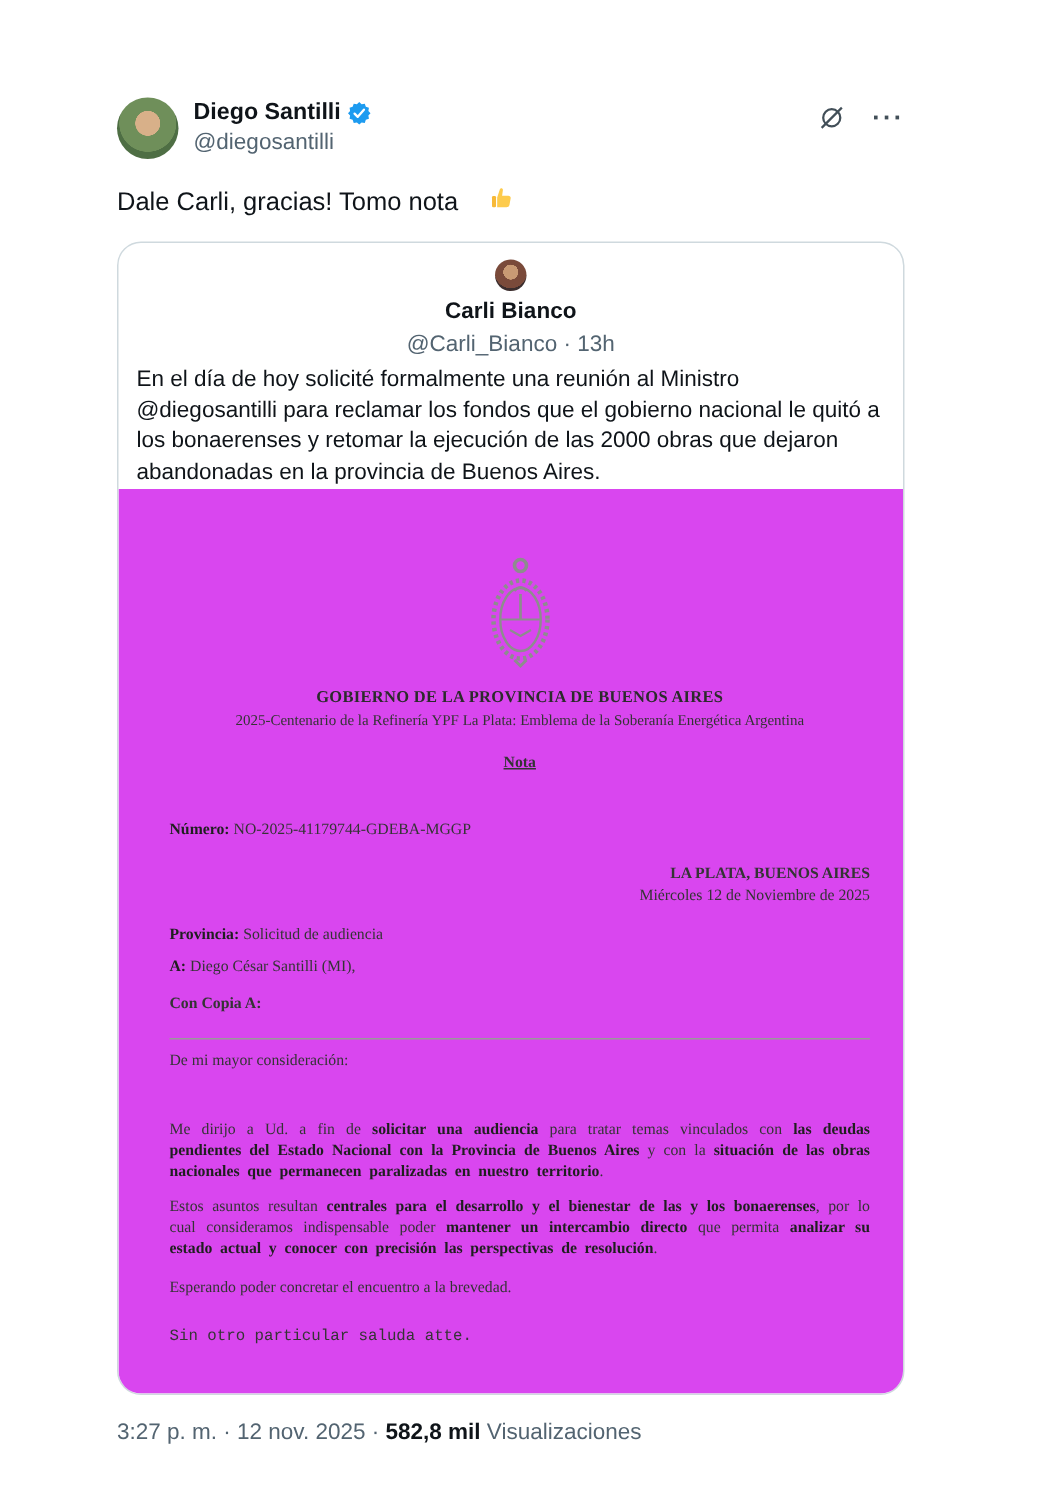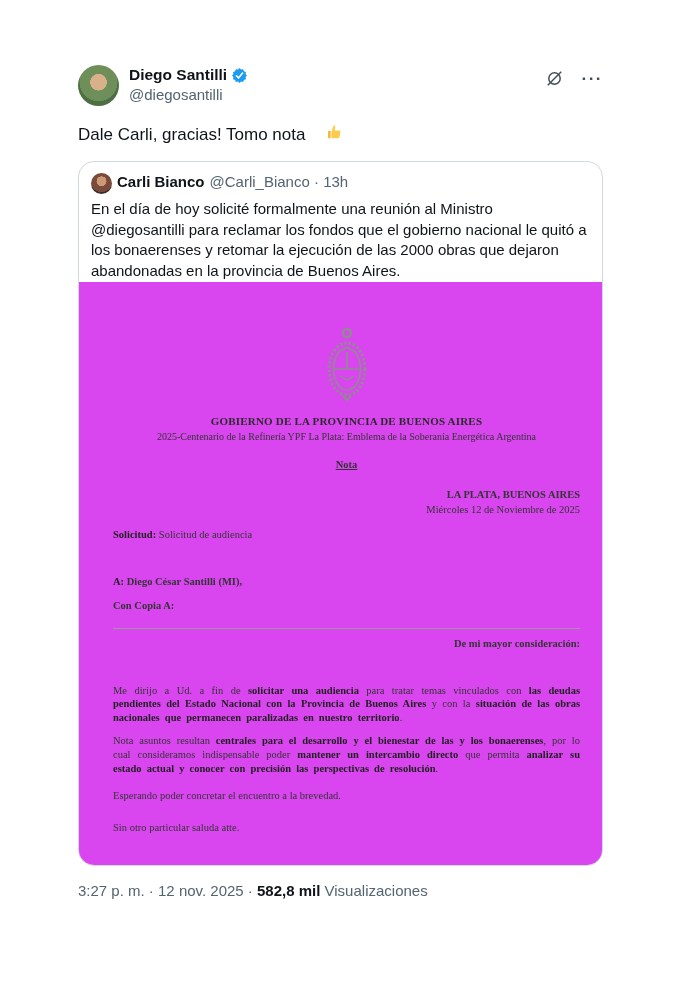--- a/index.html
+++ b/index.html
@@ -30,21 +30,21 @@
 
   
   .tweet-text { margin-top: 17px; font-size: 17px; line-height: 1.35; color: #0f1419; display: flex; align-items: center; gap: 20px; }
 
   
   .quote-card {
     margin-top: 13px; border: 1px solid #cfd9de; border-radius: 16px;
     overflow: hidden; cursor: pointer; background: #fff;
   }
   .quote-inner { padding: 11px 12px 0 12px; }
-  .quote-header { display: flex; gap: 5px; }
+  .quote-header { display: flex; align-items: center; gap: 5px; flex-direction: column; }
   .avatar-sm {
     width: 21px; height: 21px; border-radius: 50%;
     background: radial-gradient(circle at 50% 40%, #c99a74 0 30%, #7a4a3a 31% 65%, #3c2e2e 66% 100%);
     flex: 0 0 auto;
   }
   .quote-author { font-weight: bold; font-size: 15px; color: #0f1419; }
   .quote-handle { font-size: 15px; color: #536471; }
   .quote-text { margin-top: 5px; font-size: 15px; line-height: 1.38; color: #0f1419; }
 
   
@@ -55,29 +55,29 @@
   }
   .doc-center { text-align: center; }
   .arms { display: block; margin: 0 auto 10px auto; }
   .doc-org { font-weight: bold; font-size: 11px; color: #2b2b2b; letter-spacing: 0.2px; }
   .doc-motto { font-size: 10px; margin-top: 2px; }
   .doc-type { font-weight: bold; margin-top: 15px; text-decoration: underline; }
   .doc-number { margin-top: 31px; }
   .doc-right { text-align: right; margin-top: 15px; line-height: 1.45; }
   .doc-place { font-weight: bold; }
   .doc-ref { margin-top: 11px; }
-  .doc-to { margin-top: 33px; font-weight: bold; }
+  .doc-to { margin-top: 8px; }
   .doc-cc { margin-top: 11px; font-weight: bold; }
   .doc-rule { border: none; border-top: 1px solid #9a9a9a; margin-top: 15px; }
-  .doc-salutation { font-weight: bold; margin-top: 8px; text-align: right; }
+  .doc-salutation { font-weight: normal; margin-top: 8px; }
   .doc-p { margin-top: 0; text-align: justify; word-spacing: 2.5px; line-height: 1.32; }
   .doc-p1 { margin-top: 33px; }
   .doc-p2 { margin-top: 9px; }
   .doc-close1 { margin-top: 13px; }
-  .doc-close2 { margin-top: 19px; }
+  .doc-close2 { margin-top: 19px; font-family: Liberation Mono, monospace; }
   b { color: #1f1f1f; }
 
   
   .tweet-footer { margin-top: 16px; font-size: 15px; color: #536471; }
   .views-count { font-weight: bold; color: #0f1419; }
 </style>
 </head>
 <body>
 
 <div class="page">
@@ -139,39 +139,40 @@
             <path d="M20 24 q4 -5 8 0" stroke-width="1.6"></path>
             <path d="M17 50 l7 4 7 -4" stroke-width="1.4"></path>
             <path d="M20 70 l4 4 4 -4" stroke-width="2"></path>
           </g>
         </svg>
         <div class="doc-org">GOBIERNO DE LA PROVINCIA DE BUENOS AIRES</div>
         <div class="doc-motto">2025-Centenario de la Refinería YPF La Plata: Emblema de la Soberanía Energética Argentina</div>
         <div class="doc-type">Nota</div>
       </div>
 
+      <div class="doc-number"><b>Número:</b><span> NO-2025-41179744-GDEBA-MGGP</span></div>
 
       <div class="doc-right">
         <div class="doc-place">LA PLATA, BUENOS AIRES</div>
         <div>Miércoles 12 de Noviembre de 2025</div>
       </div>
 
-      <div class="doc-ref"><b>Solicitud:</b><span> Solicitud de audiencia</span></div>
+      <div class="doc-ref"><b>Provincia:</b><span> Solicitud de audiencia</span></div>
 
       <div class="doc-to"><b>A:</b><span> Diego César Santilli (MI),</span></div>
 
       <div class="doc-cc">Con Copia A:</div>
 
       <hr class="doc-rule">
 
       <div class="doc-salutation">De mi mayor consideración:</div>
 
       <p class="doc-p doc-p1"><span>Me dirijo a Ud. a fin de </span><b>solicitar una audiencia</b><span> para tratar temas vinculados con </span><b>las deudas pendientes del Estado Nacional con la Provincia de Buenos Aires</b><span> y con la </span><b>situación de las obras nacionales que permanecen paralizadas en nuestro territorio</b><span>.</span></p>
 
-      <p class="doc-p doc-p2"><span>Nota asuntos resultan </span><b>centrales para el desarrollo y el bienestar de las y los bonaerenses</b><span>, por lo cual consideramos indispensable poder </span><b>mantener un intercambio directo</b><span> que permita </span><b>analizar su estado actual y conocer con precisión las perspectivas de resolución</b><span>.</span></p>
+      <p class="doc-p doc-p2"><span>Estos asuntos resultan </span><b>centrales para el desarrollo y el bienestar de las y los bonaerenses</b><span>, por lo cual consideramos indispensable poder </span><b>mantener un intercambio directo</b><span> que permita </span><b>analizar su estado actual y conocer con precisión las perspectivas de resolución</b><span>.</span></p>
 
       <div class="doc-close1">Esperando poder concretar el encuentro a la brevedad.</div>
       <div class="doc-close2">Sin otro particular saluda atte.</div>
     </div>
   </div>
 
   <div class="tweet-footer">
     <span>3:27 p. m. · 12 nov. 2025 · </span><span class="views-count">582,8 mil</span><span> Visualizaciones</span>
   </div>
 

